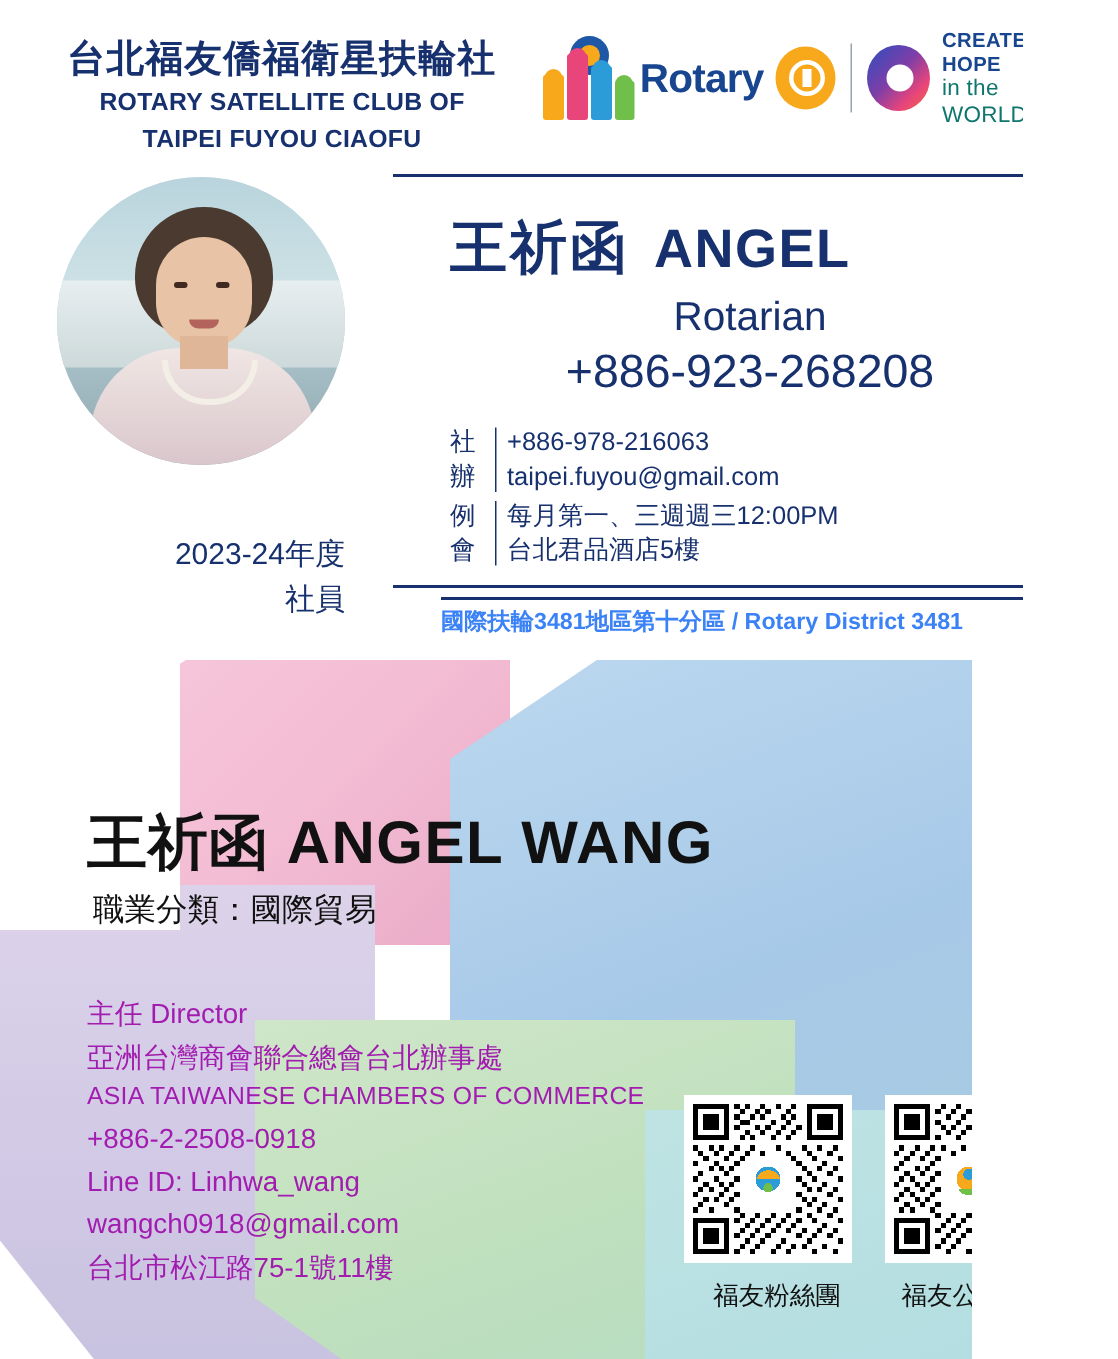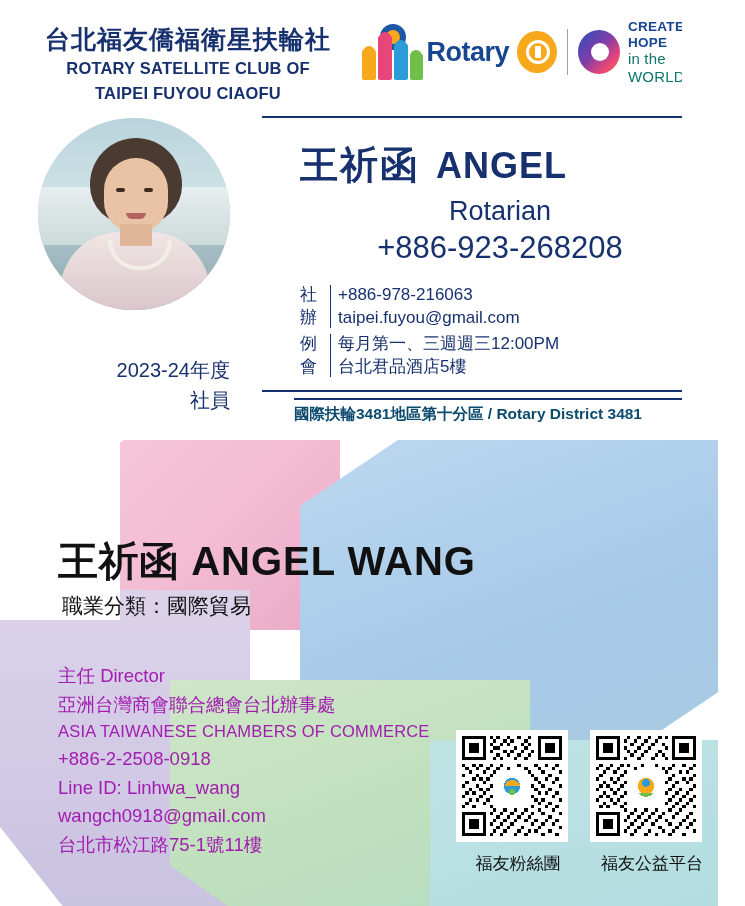--- a/index.html
+++ b/index.html
@@ -335,37 +335,37 @@
   .detail-vals {
     line-height: 1.38;
   }
 
   .district {
     position: absolute;
     left: 294px;
     top: 404px;
     font-size: 15.5px;
     font-weight: bold;
-    color: #0c4a6e;
+    color: #3b82f6;
   }
   .district-rule {
     position: absolute;
     left: 294px;
     top: 398px;
     width: 404px;
     height: 2px;
     background: #17306e;
   }
 
   
   .bottom {
     position: absolute;
     left: 0;
     top: 440px;
-    width: 745px;
+    width: 648px;
     height: 466px;
     overflow: hidden;
     background: #ffffff;
   }
   .shape {
     position: absolute;
   }
   .sh-pink {
     left: 40px; top: 0px;
     width: 300px; height: 190px;

